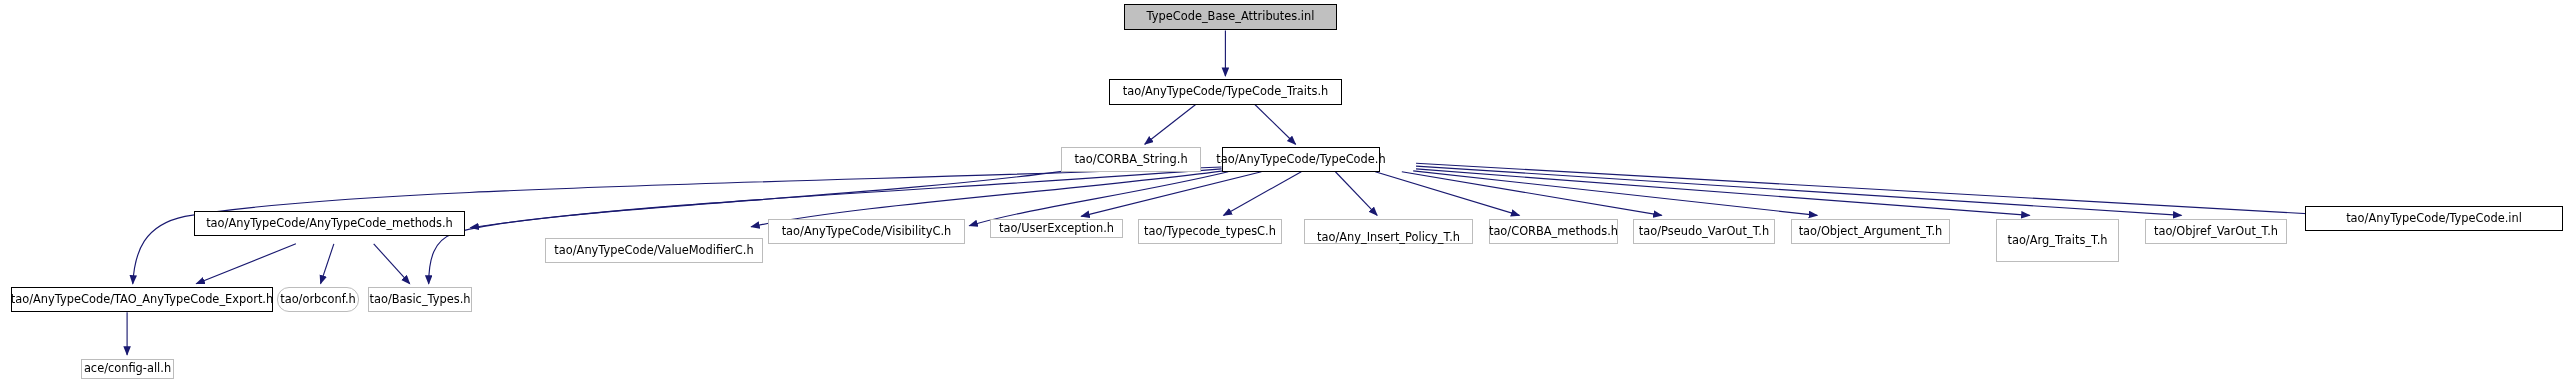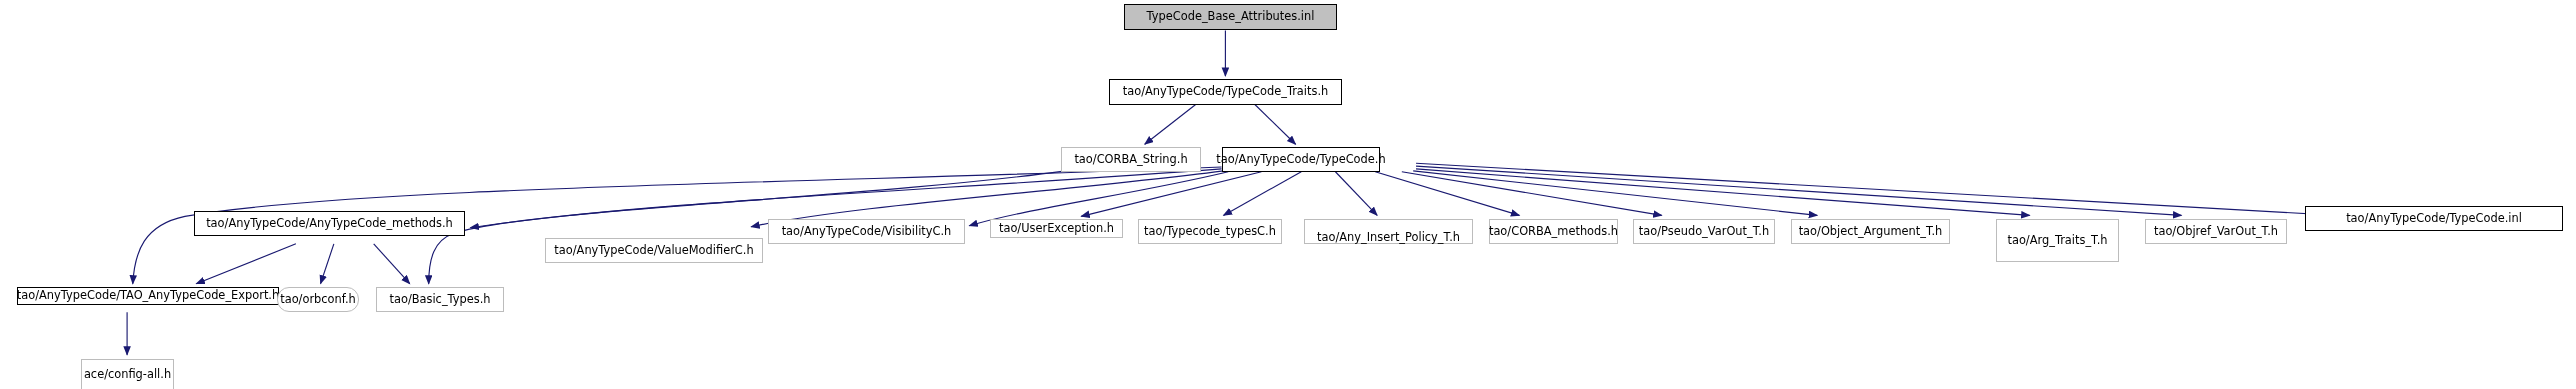--- a/index.html
+++ b/index.html
@@ -103,27 +103,27 @@
       </div>
       <div class="node" style="left: 1996px; top: 219px; width: 123px; height: 43px;">
         <span>tao/Arg_Traits_T.h</span>
       </div>
       <div class="node" style="left: 2145px; top: 219px; width: 142px; height: 25px;">
         <span>tao/Objref_VarOut_T.h</span>
       </div>
       <div class="node doc" style="left: 2305px; top: 206px; width: 258px; height: 25px;">
         <span>tao/AnyTypeCode/TypeCode.inl</span>
       </div>
-      <div class="node doc" style="left: 17px; top: 287px; width: 262px; height: 18px; justify-content: center;">
+      <div class="node doc" style="left: 11px; top: 287px; width: 262px; height: 25px; justify-content: center;">
         <span>tao/AnyTypeCode/TAO_AnyTypeCode_Export.h</span>
       </div>
       <div class="node" style="left: 277px; top: 287px; width: 82px; height: 25px; border-radius: 12px;">
         <span>tao/orbconf.h</span>
       </div>
-      <div class="node" style="left: 376px; top: 287px; width: 128px; height: 25px; text-align: right;">
+      <div class="node" style="left: 368px; top: 287px; width: 104px; height: 25px; text-align: right;">
         <span>tao/Basic_Types.h</span>
       </div>
-      <div class="node" style="left: 81px; top: 359px; width: 93px; height: 31px;">
+      <div class="node" style="left: 81px; top: 359px; width: 93px; height: 20px;">
         <span>ace/config-all.h</span>
       </div>
     </div>
 </div>
 
 
 </body></html>

